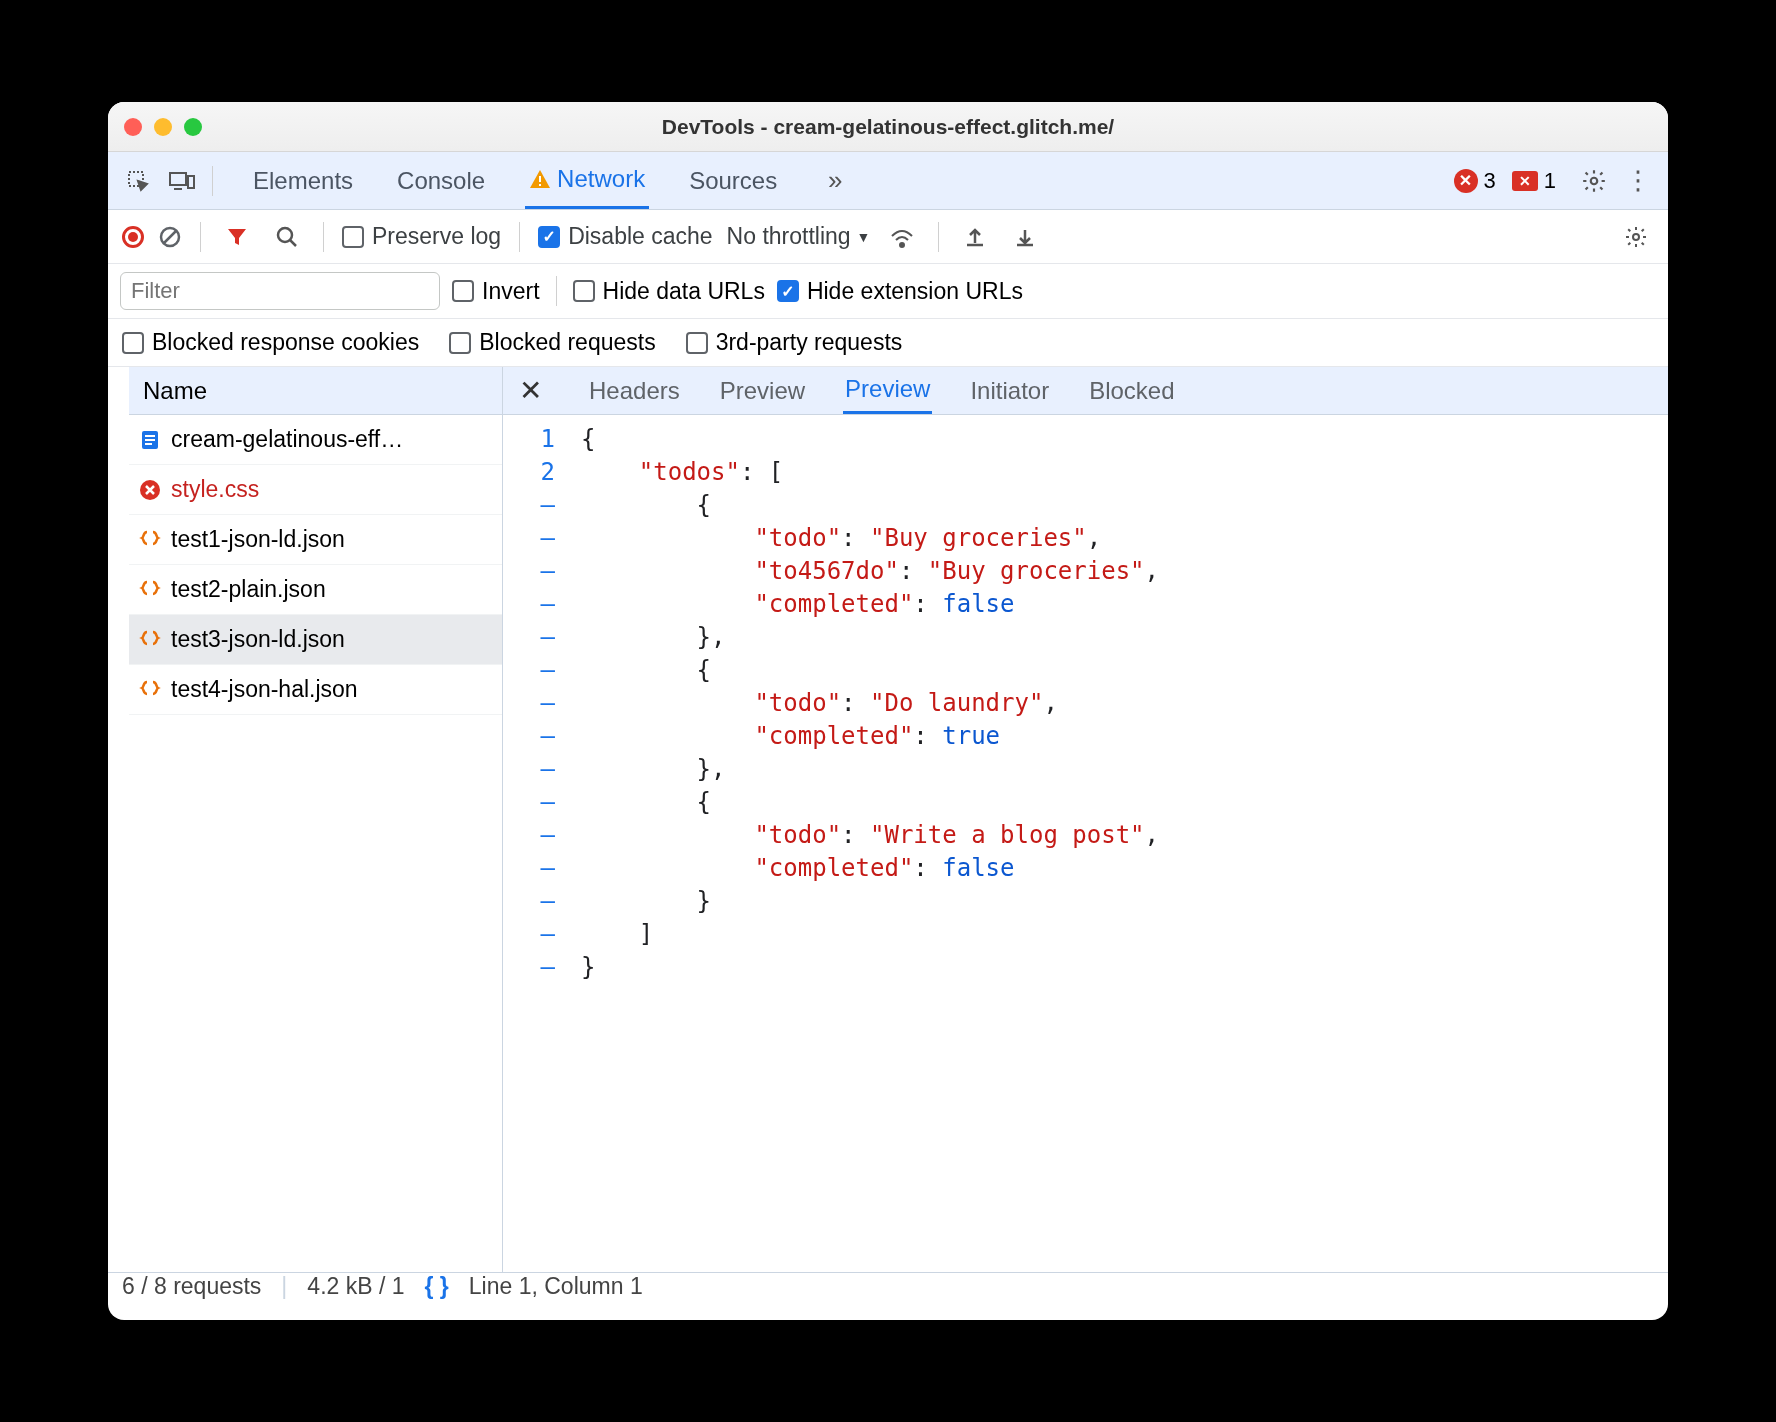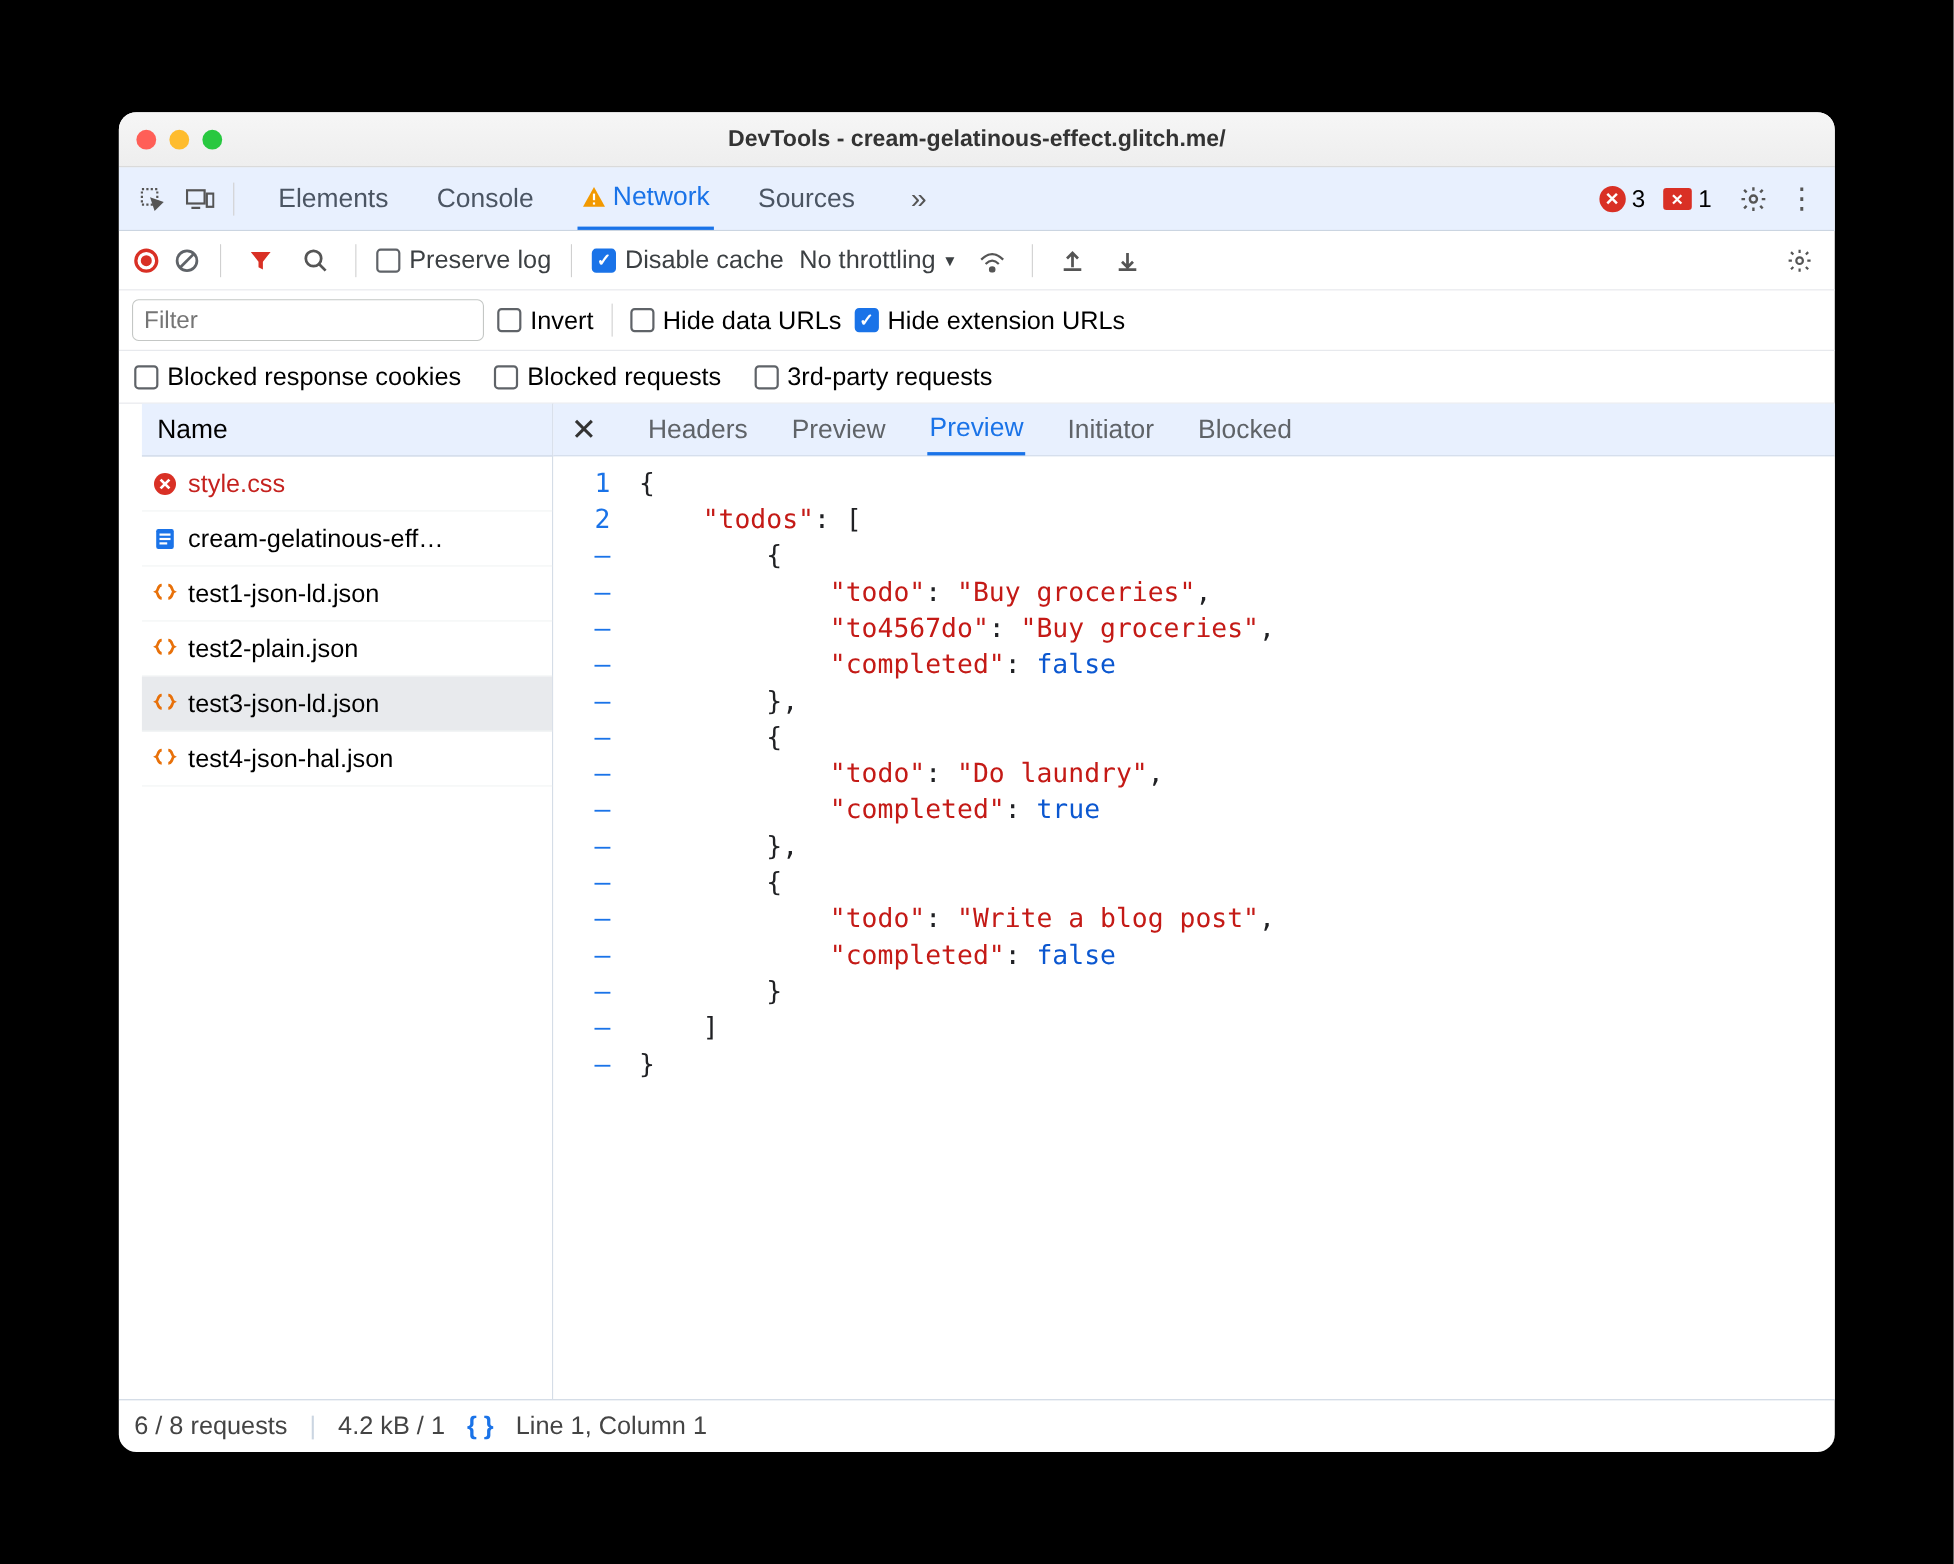--- a/index.html
+++ b/index.html
@@ -132,21 +132,21 @@
 .dtab { height:100%; display:flex; align-items:center; cursor:pointer; padding:0 2px;}
 .dtab.active { color:#1a73e8; border-bottom:3px solid #1a73e8;}
 .code { flex:1; overflow:auto; font-family: Menlo, Monaco, Consolas, monospace; font-size:24px; display:flex; background:#fff;}
 .gutter { width:62px; text-align:right; padding:8px 10px 8px 0; color:#1a73e8; user-select:none;}
 .gutter .ln { height:33px; line-height:33px;}
 .code-body { padding:8px 0 8px 16px; line-height:33px; white-space:pre; }
 .t-pun { color:#202124;}
 .t-key { color:#c41a16;}
 .t-str { color:#c41a16;}
 .t-lit { color:#0b57d0;}
-.statusbar { height:48px; border-top:1px solid #cbd5e1; display:flex; align-items:center; padding:0 14px; gap:20px; font-size:23px; color:#444;}
+.statusbar { height:48px; border-top:1px solid #cbd5e1; display:flex; padding:0 14px; gap:20px; font-size:23px; color:#444;}
 .statusbar .sep { color:#cbd5e1;}
 svg { display:block; }
 </style>
 </head>
 <body>
 
 <div class="window">
 
   <div class="titlebar">
     <div class="traffic">
@@ -303,39 +303,39 @@
     <label class="lbl">
         <span class="check"></span>
         <span>3rd-party requests</span>
       </label>
   </div>
 
   <div class="main">
     <div class="reqlist">
       <div class="reqlist-head">Name</div>
       <div id="reqrows">
-          <div class="req-row error">
-            <span>
-              <svg width="22" height="22" viewBox="0 0 22 22">
-                <circle cx="11" cy="11" r="10" fill="#d93025"></circle>
-                <path d="M7 7 L15 15 M15 7 L7 15" stroke="#fff" stroke-width="2.5"></path>
-              </svg>
-            </span>
-            <span class="txt">style.css</span>
-          </div>
           <div class="req-row ">
             <span>
               <svg width="22" height="22" viewBox="0 0 22 22">
                 <rect x="3" y="2" width="16" height="18" rx="2" fill="#1a73e8"></rect>
                 <rect x="6" y="6" width="10" height="2" fill="#fff"></rect>
                 <rect x="6" y="10" width="10" height="2" fill="#fff"></rect>
                 <rect x="6" y="14" width="7" height="2" fill="#fff"></rect>
               </svg>
             </span>
             <span class="txt">cream-gelatinous-eff…</span>
+          </div>
+          <div class="req-row error">
+            <span>
+              <svg width="22" height="22" viewBox="0 0 22 22">
+                <circle cx="11" cy="11" r="10" fill="#d93025"></circle>
+                <path d="M7 7 L15 15 M15 7 L7 15" stroke="#fff" stroke-width="2.5"></path>
+              </svg>
+            </span>
+            <span class="txt">style.css</span>
           </div>
           <div class="req-row ">
             <span>
               <svg width="22" height="22" viewBox="0 0 22 22" fill="none" stroke="#e8710a" stroke-width="2.5">
                 <path d="M8 3 C4 3 5 8 3 9 C5 10 4 15 8 15"></path>
                 <path d="M14 3 C18 3 17 8 19 9 C17 10 18 15 14 15"></path>
               </svg>
             </span>
             <span class="txt">test1-json-ld.json</span>
           </div>

